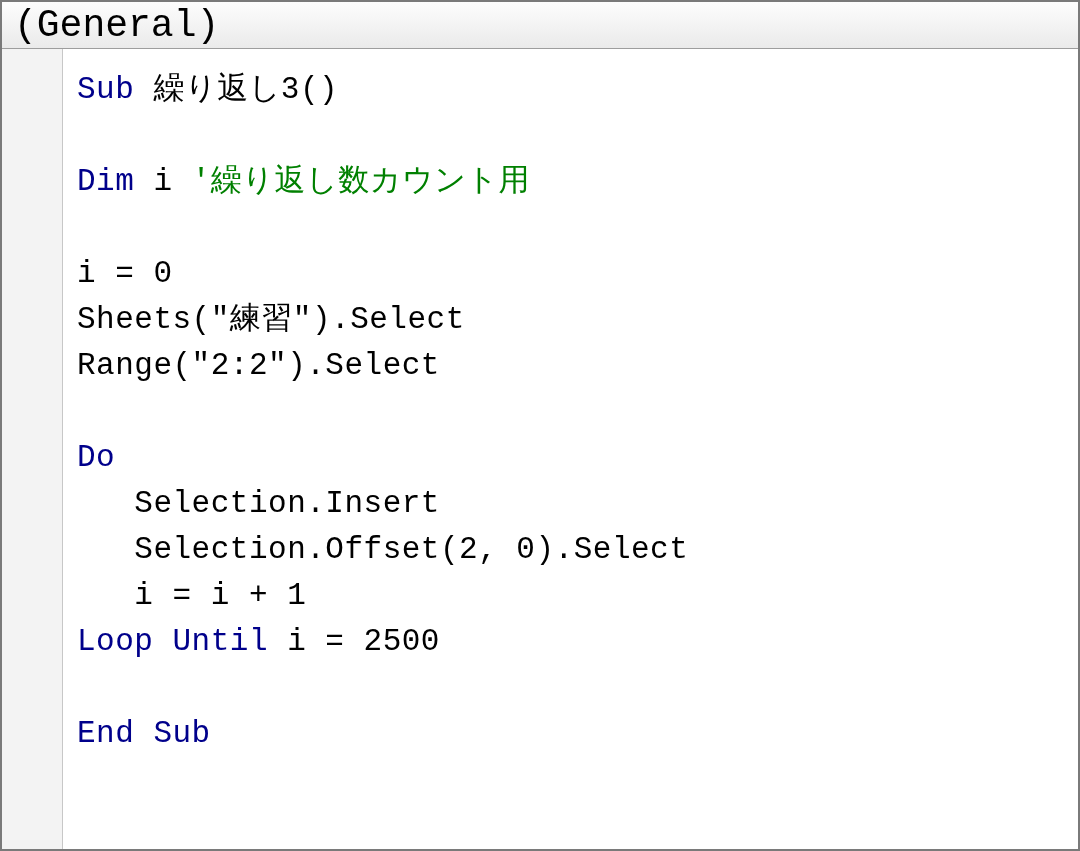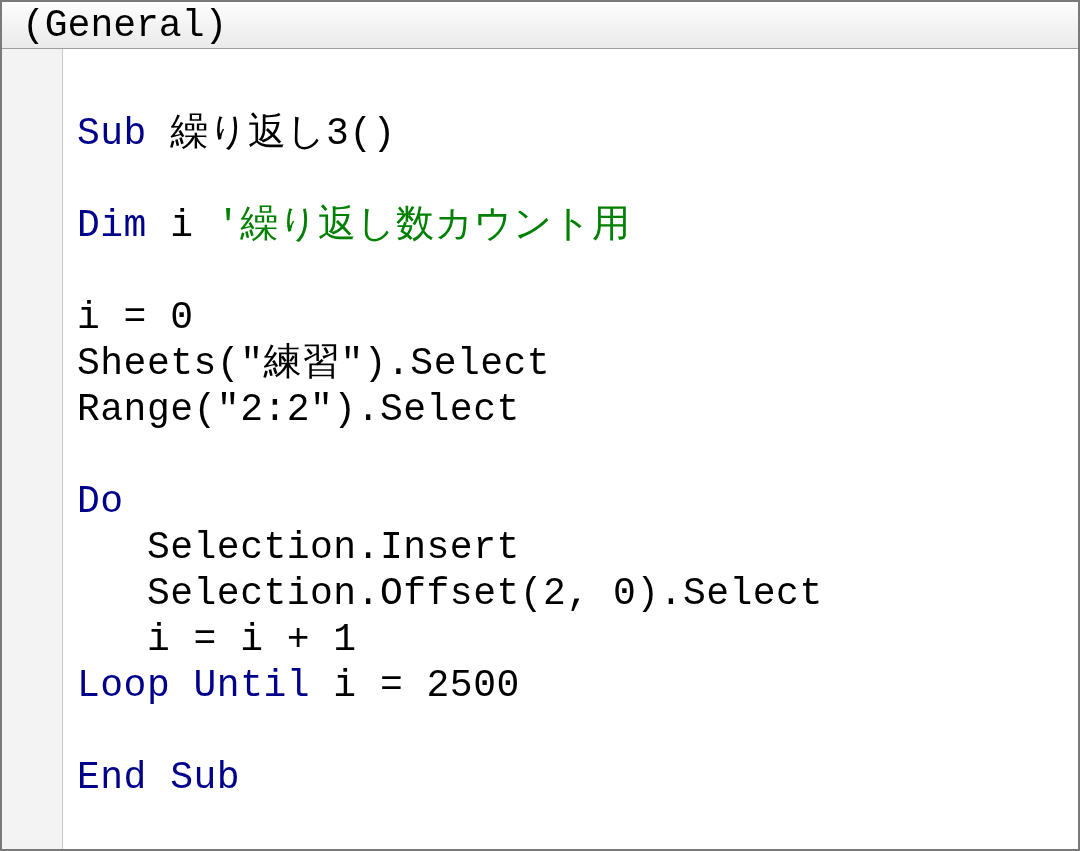--- a/index.html
+++ b/index.html
@@ -25,46 +25,45 @@
     background: linear-gradient(#fdfdfd, #eaeaea);
     border-bottom: 1px solid #9d9d9d;
     display: flex;
     align-items: center;
   }
   .dropdown {
     height: 100%;
     width: 100%;
     display: flex;
     align-items: center;
-    padding-left: 20px;
+    padding-left: 12px;
     font-size: 38px;
     color: #000;
     letter-spacing: 0px;
     cursor: default;
   }
   .editor-area {
     flex: 1;
     display: flex;
     background: #ffffff;
   }
   .gutter {
     width: 60px;
     background: #f3f3f3;
     border-right: 1px solid #c7c7c7;
   }
   .code {
     flex: 1;
     padding: 18px 0 0 14px;
-    font-size: 38px;
+    font-size: 31px;
     line-height: 46px;
     white-space: pre;
     color: #000;
     letter-spacing: 0.5px;
     font-family: "MS Gothic", "Consolas", "Courier New", monospace;
-    margin-top: 44px;
   }
   .kw { color: #00008b; }
   .cm { color: #008000; }
 </style>
 </head>
 <body>
 
 <div class="window">
 
   <div class="dropdown-bar">

